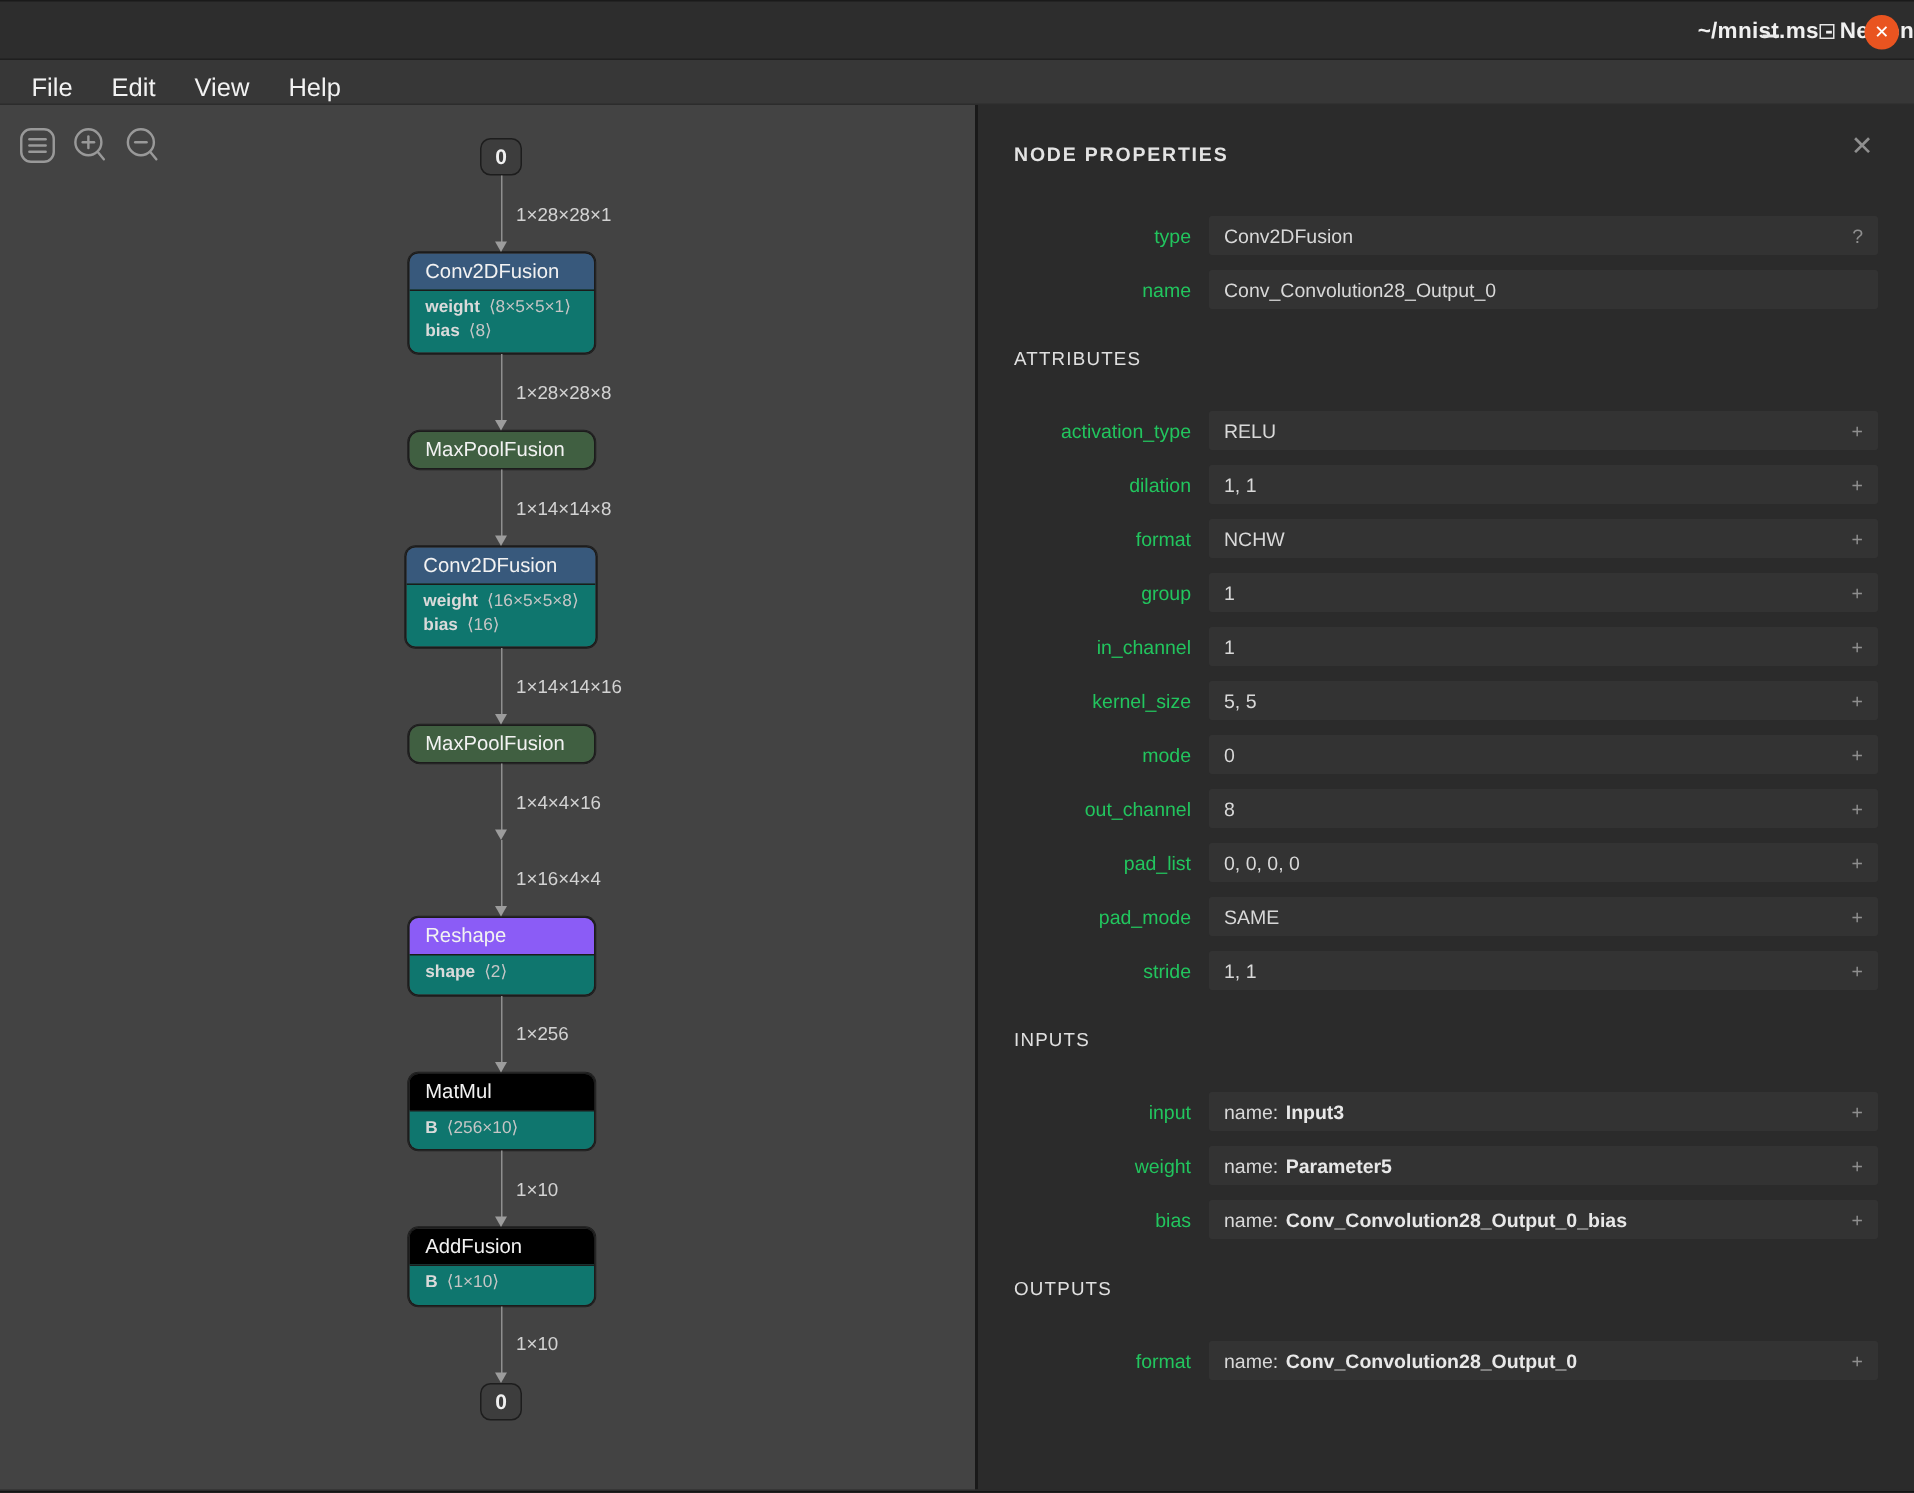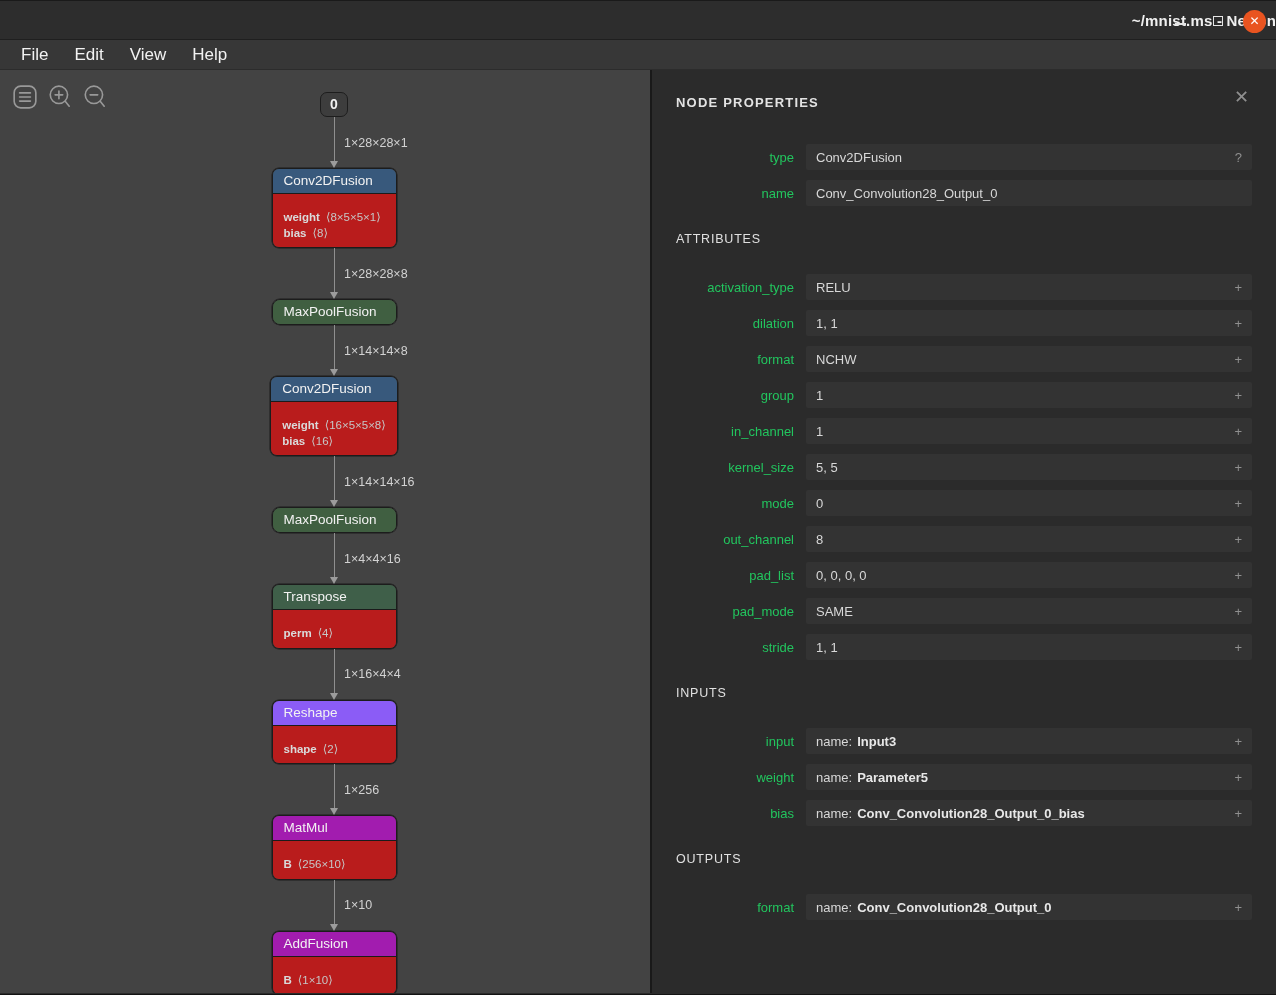--- a/index.html
+++ b/index.html
@@ -16,21 +16,21 @@
     display: flex; align-items: center; justify-content: flex-end;
   }
   .wintitle { font-size: 15px; font-weight: bold; color: #f0f0f0; letter-spacing: .2px; }
   .winctrls { position: absolute; right: 10px; top: 0; height: 40px; display: flex; align-items: center; gap: 14px; }
   .wbtn { width: 23px; height: 23px; display: flex; align-items: center; justify-content: center; border-radius: 50%; cursor: default; }
   .wbtn.min span { display:block; width: 11px; height: 1.6px; background: #e6e6e6; margin-top: 6px; }
   .wbtn.max span { display:block; width: 10px; height: 10px; border: 1.6px solid #e6e6e6; }
   .wbtn.close { background: #e95420; color: #ffffff; font-size: 12px; font-weight: bold; }
   
   .menubar {
-    height: 30px; background: #373737; display: flex; align-items: center;
+    height: 30px; background: #373737; display: flex; align-items: flex-end;
     padding-left: 8px; border-bottom: 1px solid #2c2c2c;
   }
   .menuitem { padding: 0 13px; font-size: 17px; color: #f2f2f2; cursor: default; }
   
   .content { display: flex; height: 923px; }
   .graphpane {
     width: 652px; flex: none; position: relative; background: #434343;
     border-right: 2px solid #191919; overflow: hidden;
   }
   
@@ -59,23 +59,23 @@
   }
   .gnode {
     border: 1px solid #1c1c1c; border-radius: 7px; overflow: hidden;
     min-width: 125px; cursor: pointer; box-shadow: 0 0 0 .5px #1c1c1c;
   }
   .ghead { padding: 3px 11px 4px; font-size: 13.5px; color: #f2f2f2; line-height: 17px; }
   .c-conv  .ghead { background: #38597c; }
   .c-pool  .ghead { background: #405f41; }
   .c-trans .ghead { background: #3f5f49; }
   .c-resh  .ghead { background: #8b5cf6; }
-  .c-plain .ghead { background: #a21caf; }
+  .c-plain .ghead { background: #000000; }
   .gnode.single { border-radius: 8px; }
-  .gbody { background: #b91c1c; border-top: 1px solid #1b1b1b; padding: 16px 11px 6px; }
+  .gbody { background: #0f766e; border-top: 1px solid #1b1b1b; padding: 4px 11px 6px; }
   .gparam { font-size: 11.5px; color: #c6c6c6; line-height: 15.5px; white-space: nowrap; }
   .gparam b { color: #dadada; margin-right: 6px; }
   
   .panel { flex: 1; padding: 25px 24px 0; position: relative; overflow: hidden; background: #2b2b2b; }
   .ptitle { font-size: 13px; font-weight: bold; letter-spacing: 1.2px; color: #e3e3e3; }
   .pclose { position: absolute; top: 18px; right: 27px; color: #8f8f8f; font-size: 18px; cursor: pointer; line-height: 1; }
   .props { margin-top: 34px; }
   .prow { display: flex; align-items: center; margin-bottom: 10px; }
   .plabel { width: 118px; flex: none; text-align: right; margin-right: 12px; color: #22c55e; font-size: 13px; }
   .pfield {
@@ -191,26 +191,20 @@
       <div class="gnode c-pool single">
         <div class="ghead">MaxPoolFusion</div>
       </div>
 
       <div class="edge">
         <div class="eline"></div>
         <div class="earrow"></div>
         <div class="elabel">1×4×4×16</div>
       </div>
 
-      <div class="gnode c-trans">
-        <div class="ghead">Transpose</div>
-        <div class="gbody">
-          <div class="gparam"><b>perm</b><span>⟨4⟩</span></div>
-        </div>
-      </div>
 
       <div class="edge">
         <div class="eline"></div>
         <div class="earrow"></div>
         <div class="elabel">1×16×4×4</div>
       </div>
 
       <div class="gnode c-resh">
         <div class="ghead">Reshape</div>
         <div class="gbody">

